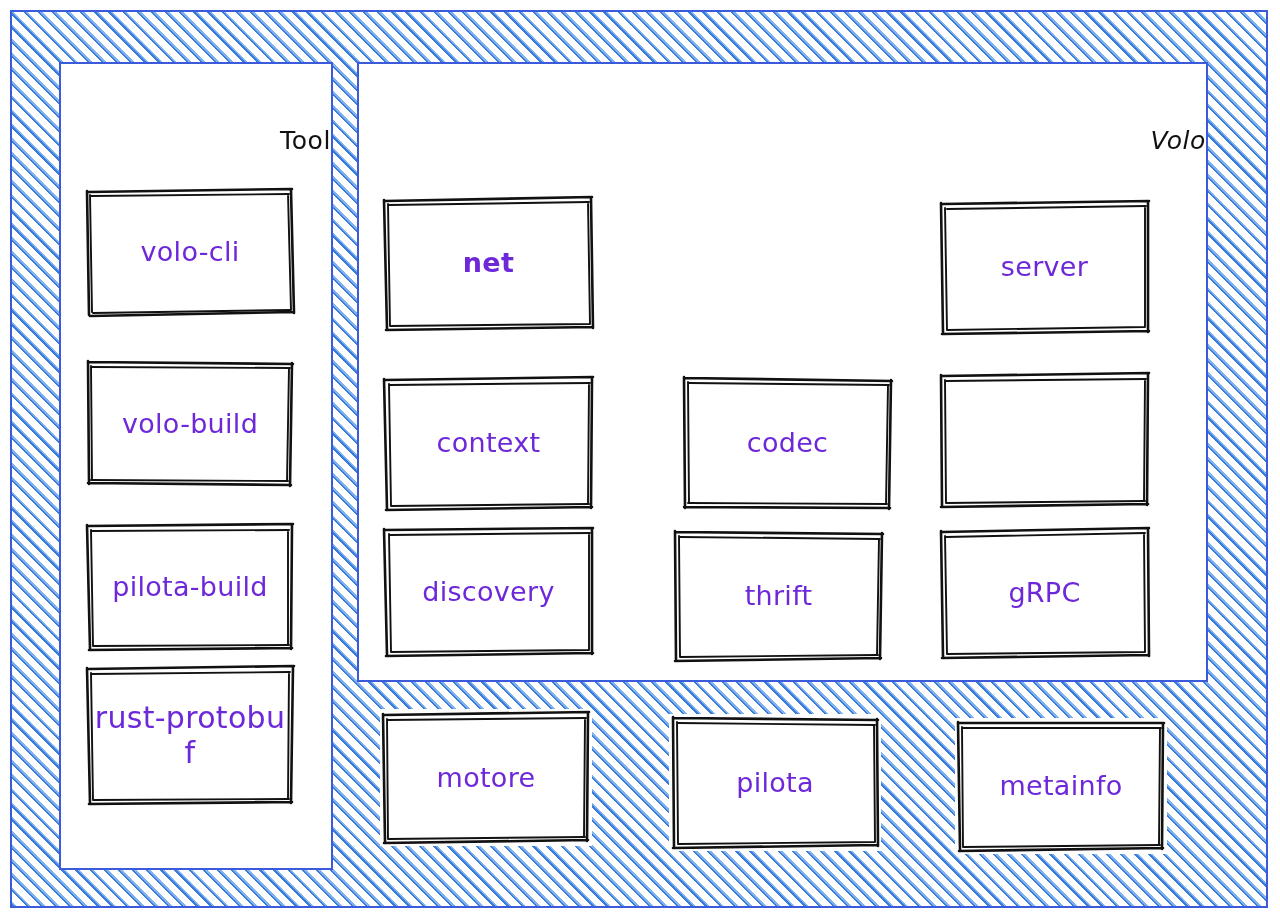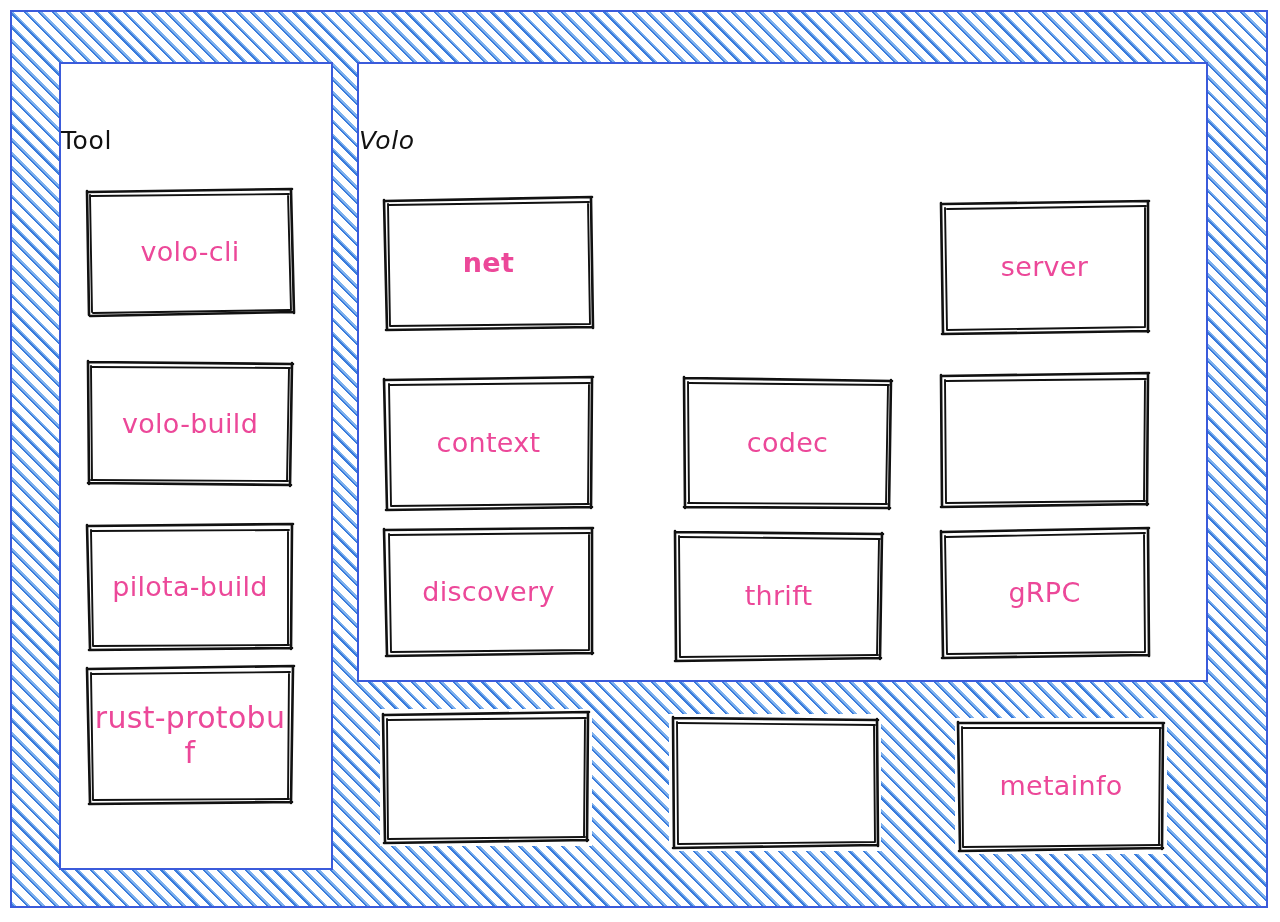--- a/index.html
+++ b/index.html
@@ -25,21 +25,21 @@
   
   .panel{
     position:absolute;box-sizing:border-box;
     background:#ffffff;
     border:2.5px solid #3b5bdb;
   }
   #tool-panel{left:47px;top:50px;width:274px;height:808px;}
   #volo-panel{left:345px;top:50px;width:851px;height:620px;}
 
   .panel-title{
-    position:absolute;left:0;right:0;text-align:left;
+    position:absolute;left:0;right:0;text-align:right;
     font-family:"DejaVu Sans", sans-serif;
     font-size:25px;color:#111111;letter-spacing:.6px;
     font-weight:400;
   }
   #tool-panel .panel-title{top:62px;}
   #volo-panel .panel-title{top:62px;font-style:italic;}
 
   
   .sk-box{
     position:absolute;box-sizing:border-box;
@@ -52,21 +52,21 @@
   .sk-box .bg{
     position:absolute;left:2px;top:2px;right:2px;bottom:2px;
     background:#ffffff;
   }
   .sk-label{
     position:absolute;left:0;right:0;top:50%;
     transform:translateY(-50%);
     text-align:center;
     font-family:"DejaVu Sans", sans-serif;
     font-size:27px;line-height:1.18;
-    color:#ec4899;letter-spacing:.3px;
+    color:#6d28d9;letter-spacing:.3px;
     padding:0 6px;box-sizing:border-box;
     word-break:break-all;
   }
   .sk-label.small{font-size:30px;}
 </style>
 </head>
 <body>
 
 <div id="outer-container">
 
@@ -185,28 +185,30 @@
     </svg>
     <div class="sk-label">gRPC</div>
   </div>
 
   <div class="sk-box" style="left:368px;top:697px;width:212px;height:137px;">
     <div class="bg"></div>
     <svg viewBox="0 0 212 137" preserveAspectRatio="none">
       <path d="M4,6 L209,3 M208,4 L207,132 M208,131 L4,134 M5,133 L3,5" fill="none" stroke="#111" stroke-width="2.6" stroke-linecap="round"></path>
       <path d="M8,11 L206,9 M205,9 L204,128 M205,128 L8,130 M8,130 L7,10" fill="none" stroke="#111" stroke-width="1.9" stroke-linecap="round"></path>
     </svg>
+    <div class="sk-label">motore</div>
   </div>
 
   <div class="sk-box" style="left:657px;top:702px;width:212px;height:137px;">
     <div class="bg"></div>
     <svg viewBox="0 0 212 137" preserveAspectRatio="none">
       <path d="M5,4 L209,6 M208,5 L209,132 M209,131 L4,134 M5,133 L4,3" fill="none" stroke="#111" stroke-width="2.6" stroke-linecap="round"></path>
       <path d="M9,9 L206,11 M205,11 L206,128 M206,128 L9,130 M9,130 L8,8" fill="none" stroke="#111" stroke-width="1.9" stroke-linecap="round"></path>
     </svg>
+    <div class="sk-label">pilota</div>
   </div>
 
   <div class="sk-box" style="left:943px;top:706px;width:212px;height:136px;">
     <div class="bg"></div>
     <svg viewBox="0 0 212 136" preserveAspectRatio="none">
       <path d="M4,5 L209,5 M208,5 L207,131 M208,130 L4,133 M5,132 L3,4" fill="none" stroke="#111" stroke-width="2.6" stroke-linecap="round"></path>
       <path d="M8,10 L206,10 M205,10 L204,127 M205,127 L8,129 M8,129 L7,9" fill="none" stroke="#111" stroke-width="1.9" stroke-linecap="round"></path>
     </svg>
     <div class="sk-label">metainfo</div>
   </div>

